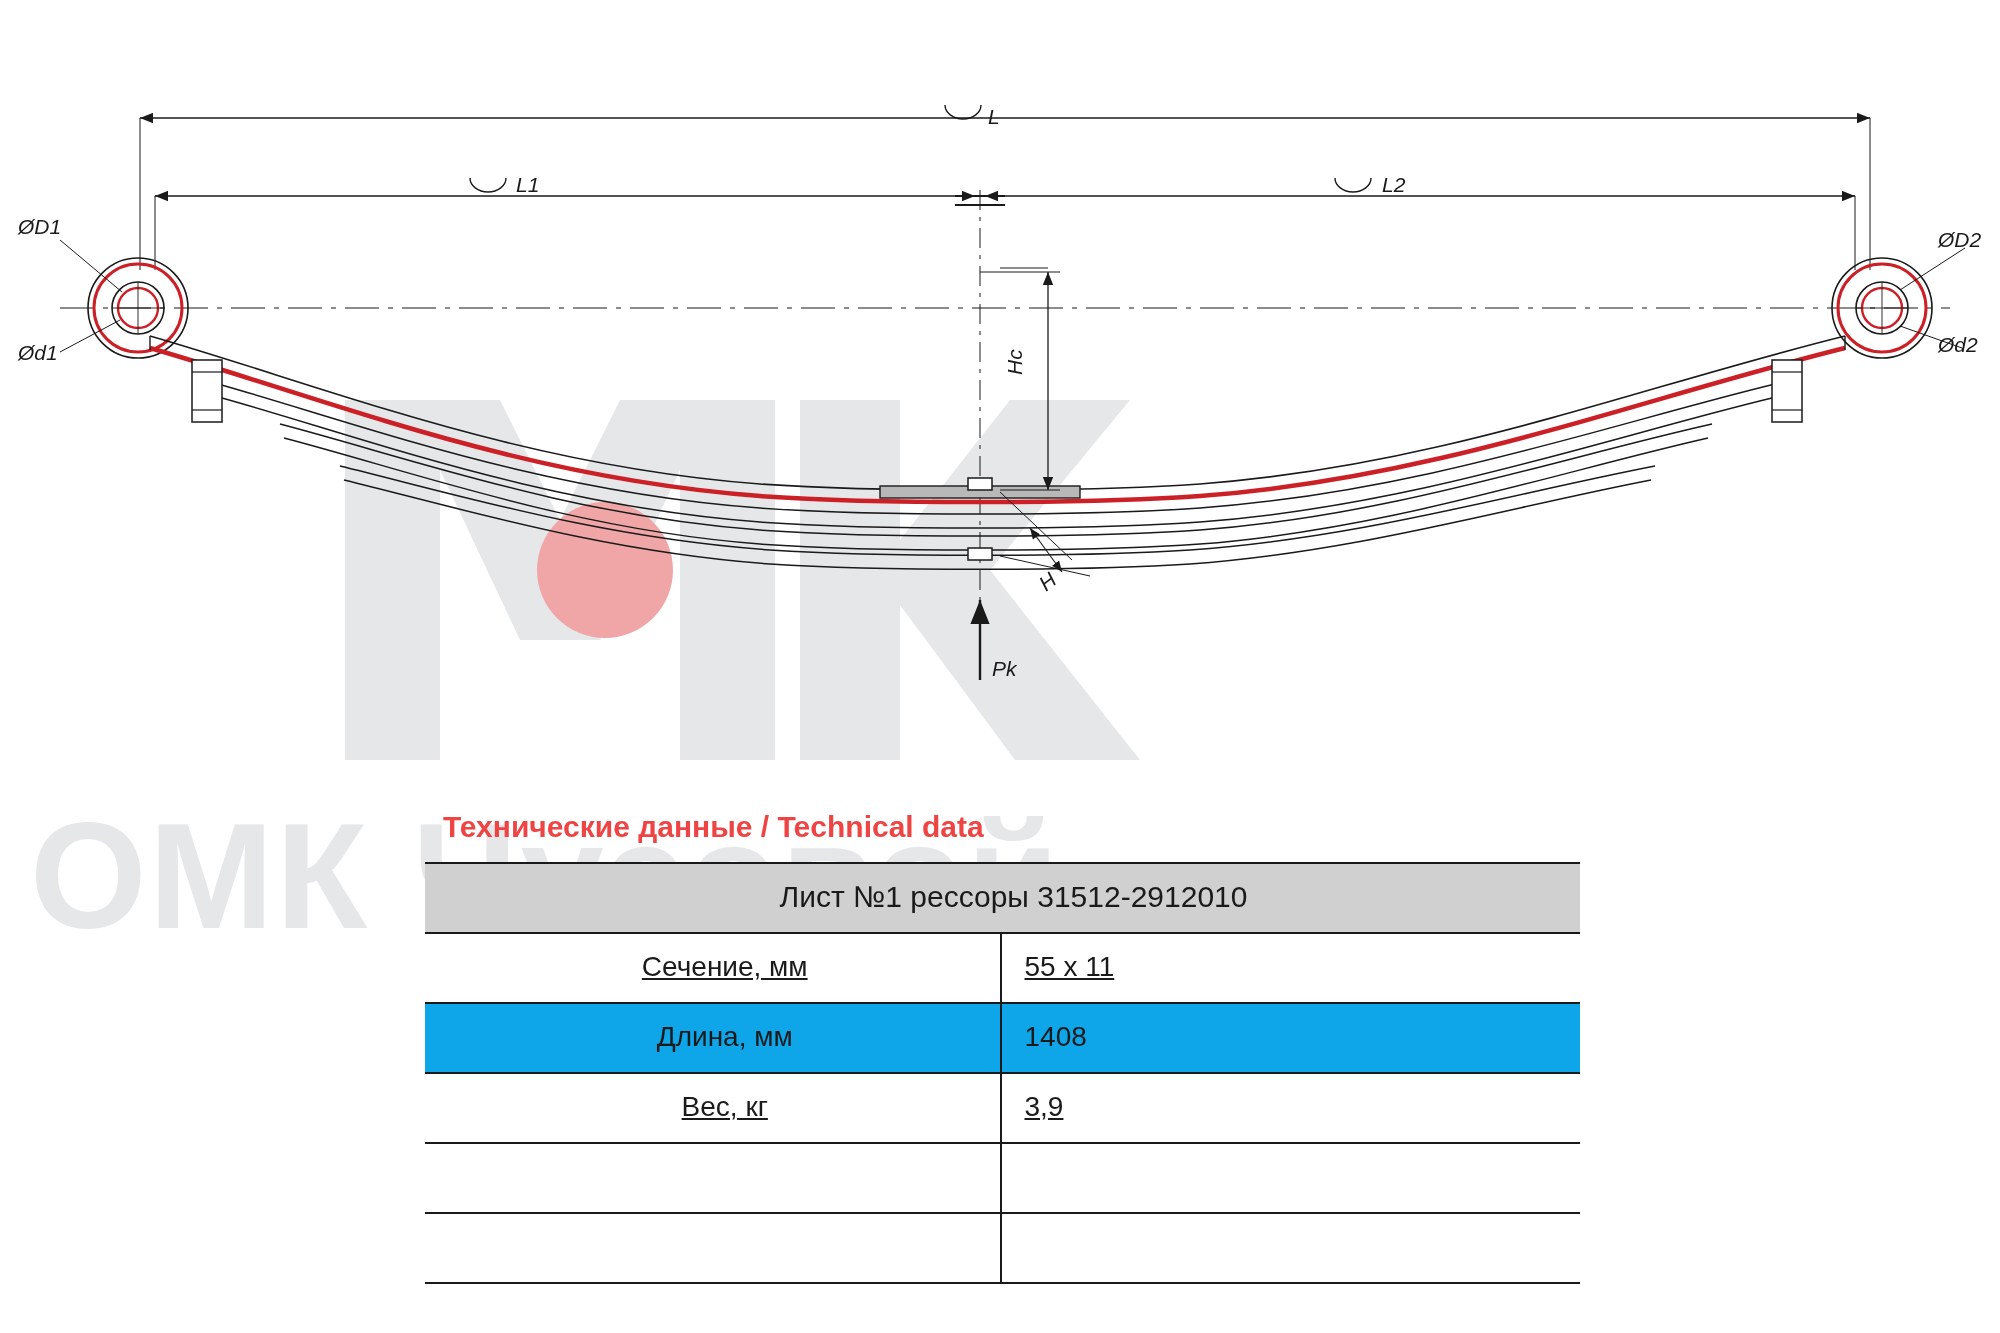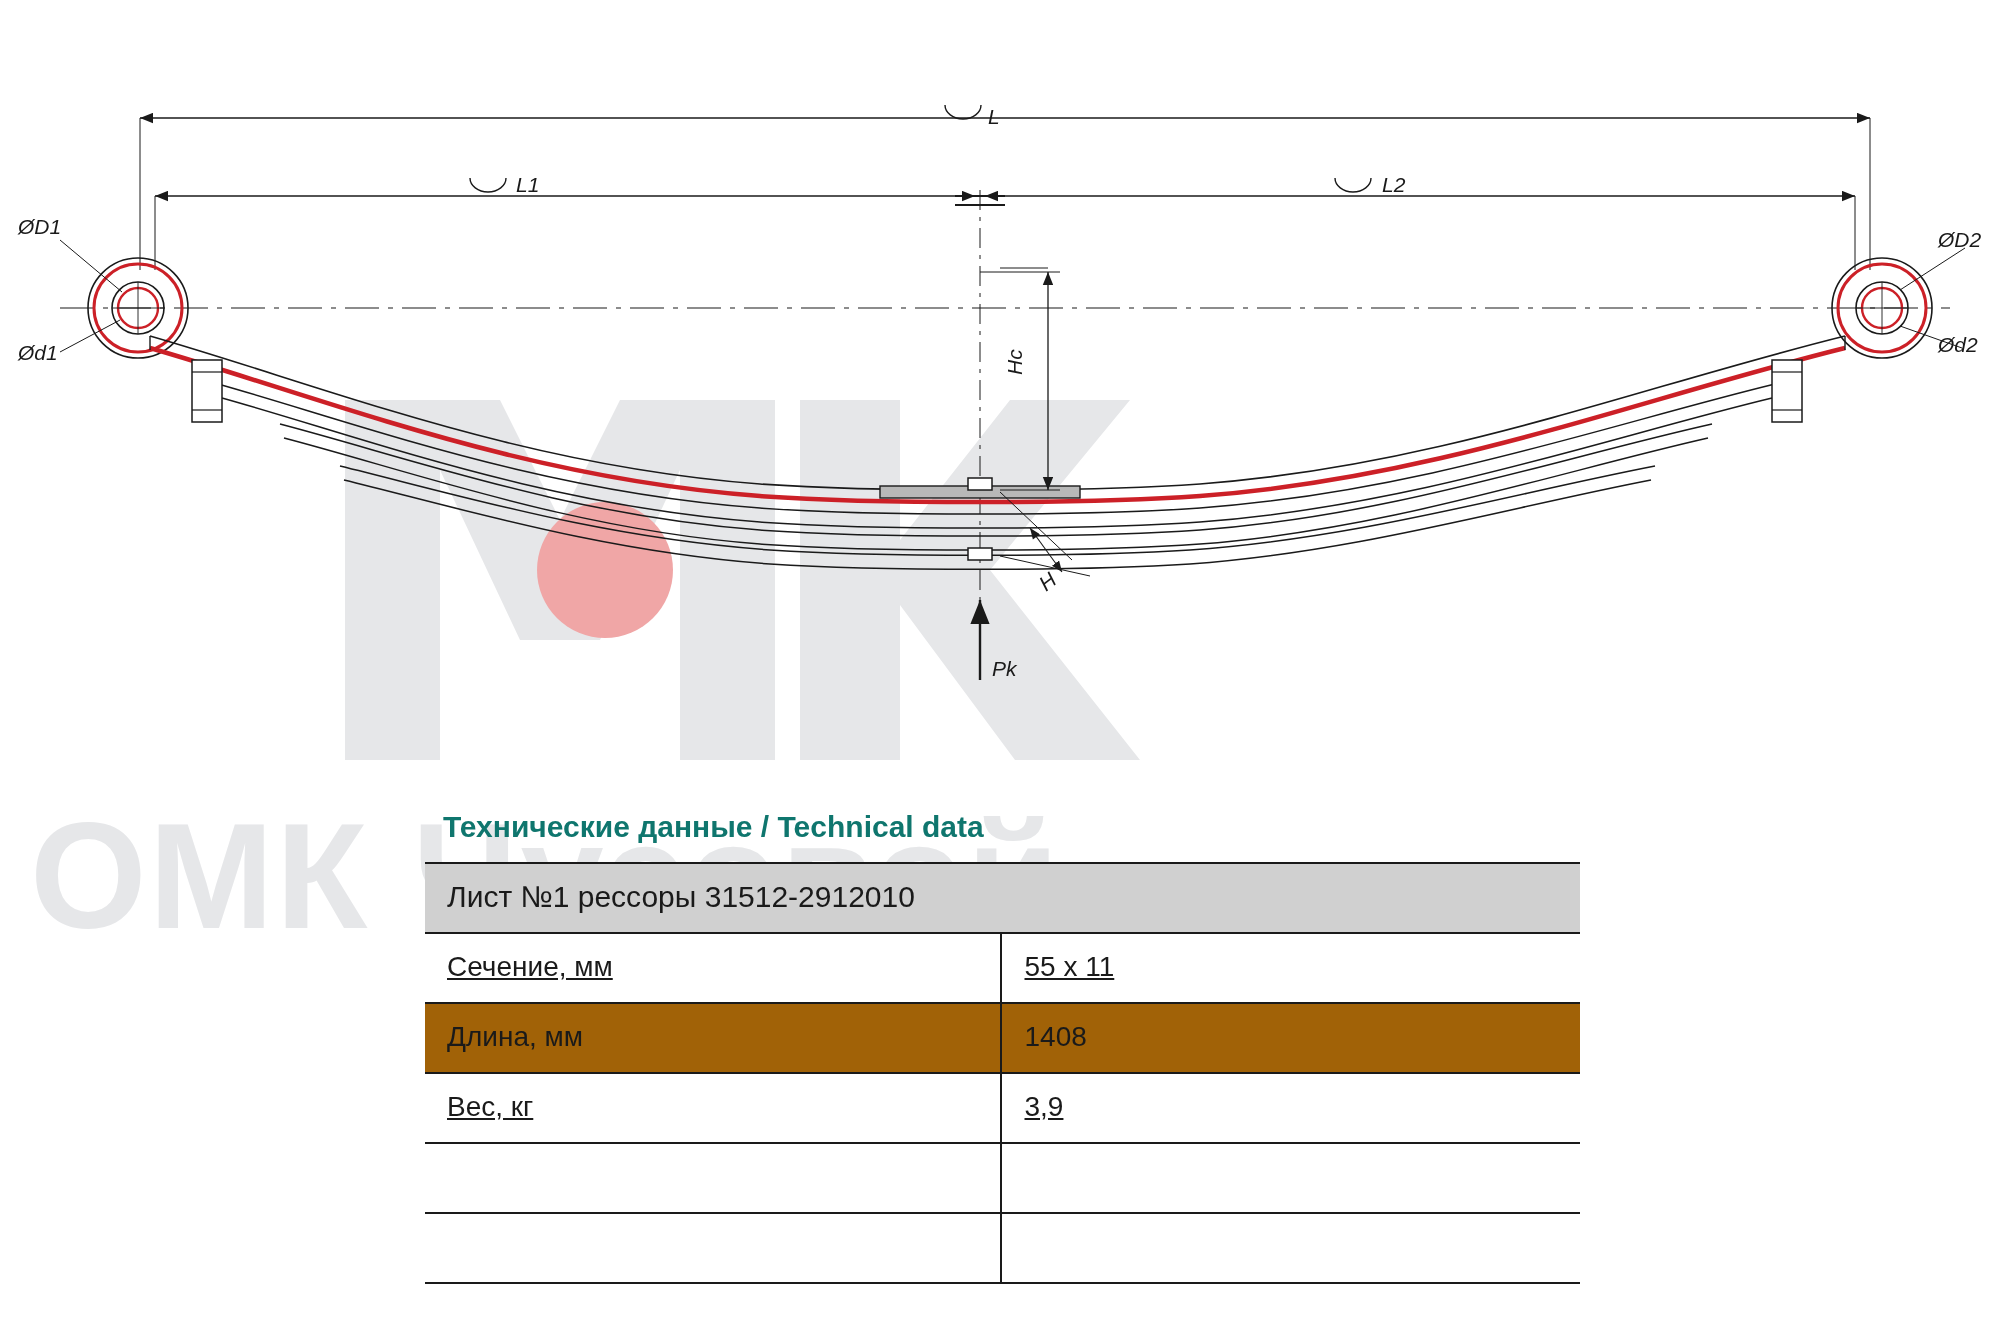--- a/index.html
+++ b/index.html
@@ -53,46 +53,46 @@
   
   .tech-block {
     position: absolute;
     left: 425px;
     top: 810px;
     width: 1160px;
   }
   .tech-title {
     font-size: 30px;
     font-weight: 700;
-    color: #0f766e;
+    color: #ef4444;
     margin: 0 0 18px 18px;
     font-family: "Liberation Sans", sans-serif;
   }
   table.tech {
     border-collapse: collapse;
     width: 1155px;
     table-layout: fixed;
   }
   table.tech tr { height: 70px; }
   table.tech td {
     font-size: 28px;
     color: #1a1a1a;
     padding: 0 0 0 22px;
     border: 0;
     vertical-align: middle;
     font-family: "Liberation Sans", sans-serif;
     white-space: nowrap;
   }
-  table.tech td.col1 { width: 575px; }
+  table.tech td.col1 { width: 575px; text-align: center; }
   table.tech td.col2 { width: 580px; }
   table.tech tr.header-row td {
     font-size: 30px;
     background: #d0d0d0;
   }
-  table.tech tr.shaded td { background: #a16207; }
+  table.tech tr.shaded td { background: #0ea5e9; }
   table.tech tr.plain td { background: #ffffff; text-decoration: underline; }
   .tbl-wrap { position: relative; }
   .hline {
     position: absolute;
     left: 0;
     width: 1155px;
     height: 2px;
     background: #1a1a1a;
   }
   .vline {

